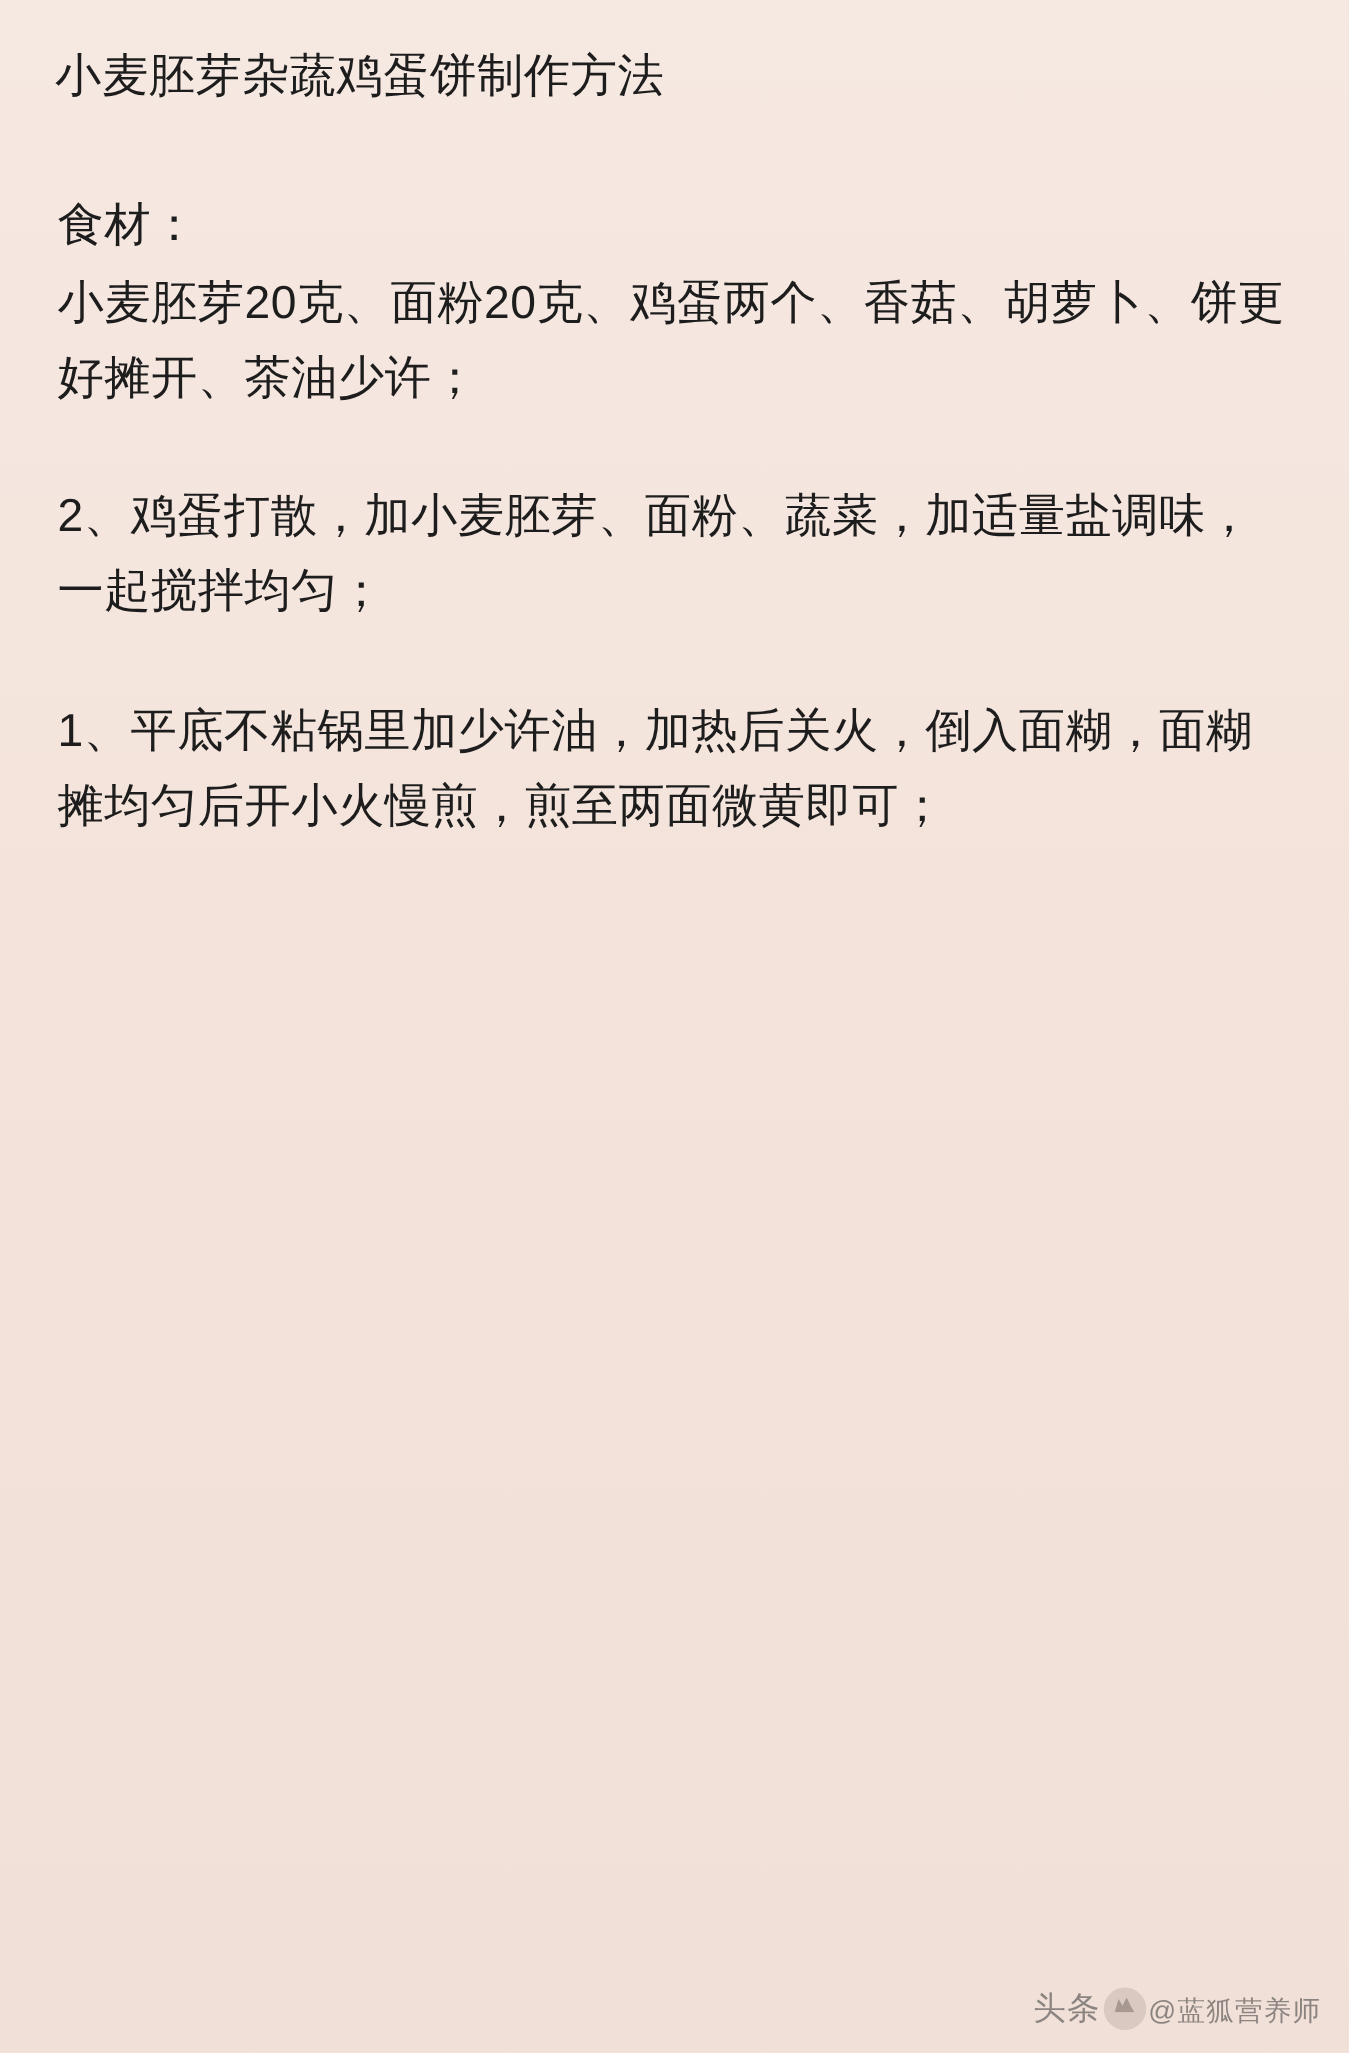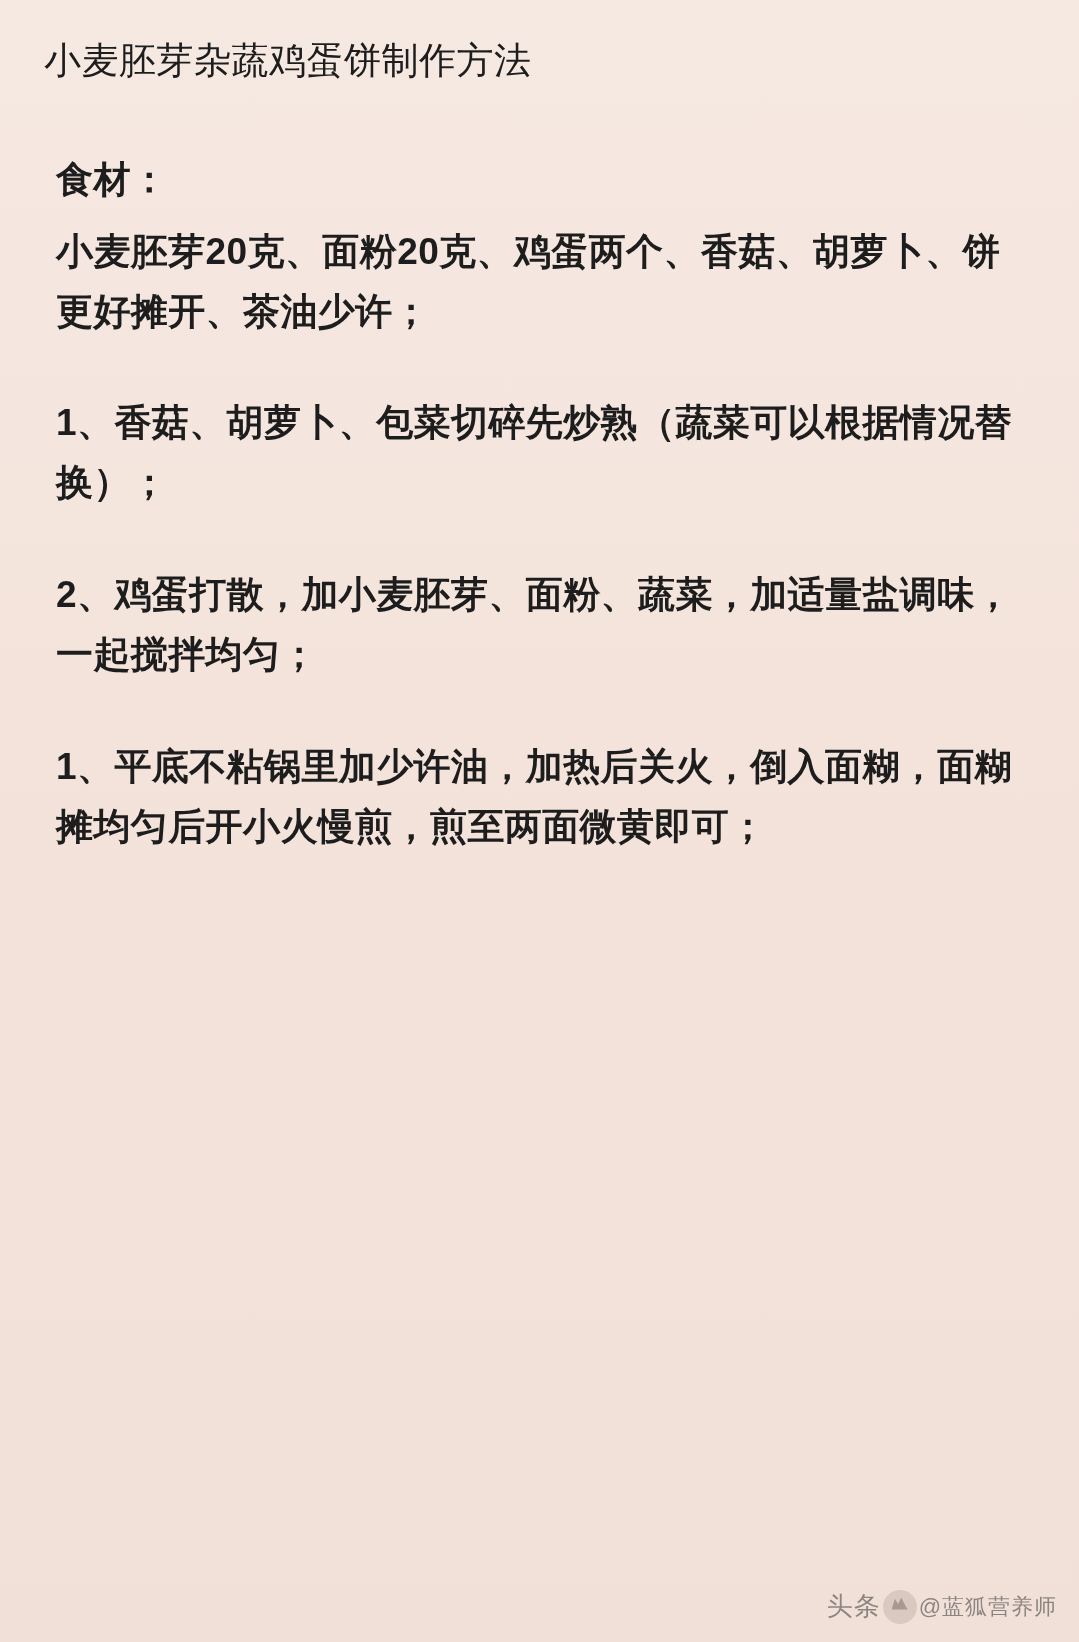--- a/index.html
+++ b/index.html
@@ -31,30 +31,30 @@
     font-weight: 400;
   }
   .block {
     margin: 0 0 52px 0;
   }
   .para {
     font-size: 37px;
     line-height: 1.62;
     color: #1d1d1d;
     letter-spacing: 0.4px;
-    margin: 12px;
-    font-weight: 700;
+    margin: 2px;
+    font-weight: 400;
     white-space: pre-wrap;
   }
   .watermark {
     position: absolute;
     right: 22px;
     bottom: 18px;
     display: flex;
-    align-items: center;
+    align-items: flex-end;
     gap: 2px;
     opacity: 0.55;
   }
   .wm-badge {
     font-size: 26px;
     color: #3a3a3a;
     letter-spacing: 1px;
   }
   .wm-logo {
     width: 34px;
@@ -85,23 +85,20 @@
 
 <div class="page">
 
   <h1 class="doc-title">小麦胚芽杂蔬鸡蛋饼制作方法</h1>
 
   <div class="block">
     <p class="para">食材：</p>
     <p class="para">小麦胚芽20克、面粉20克、鸡蛋两个、香菇、胡萝卜、饼更好摊开、茶油少许；</p>
   </div>
 
-  <div class="block">
-    <p class="para">1、香菇、胡萝卜、包菜切碎先炒熟（蔬菜可以根据情况替换）；</p>
-  </div>
 
   <div class="block">
     <p class="para">2、鸡蛋打散，加小麦胚芽、面粉、蔬菜，加适量盐调味，一起搅拌均匀；</p>
   </div>
 
 
   <div class="block">
     <p class="para">1、平底不粘锅里加少许油，加热后关火，倒入面糊，面糊摊均匀后开小火慢煎，煎至两面微黄即可；</p>
   </div>
 

